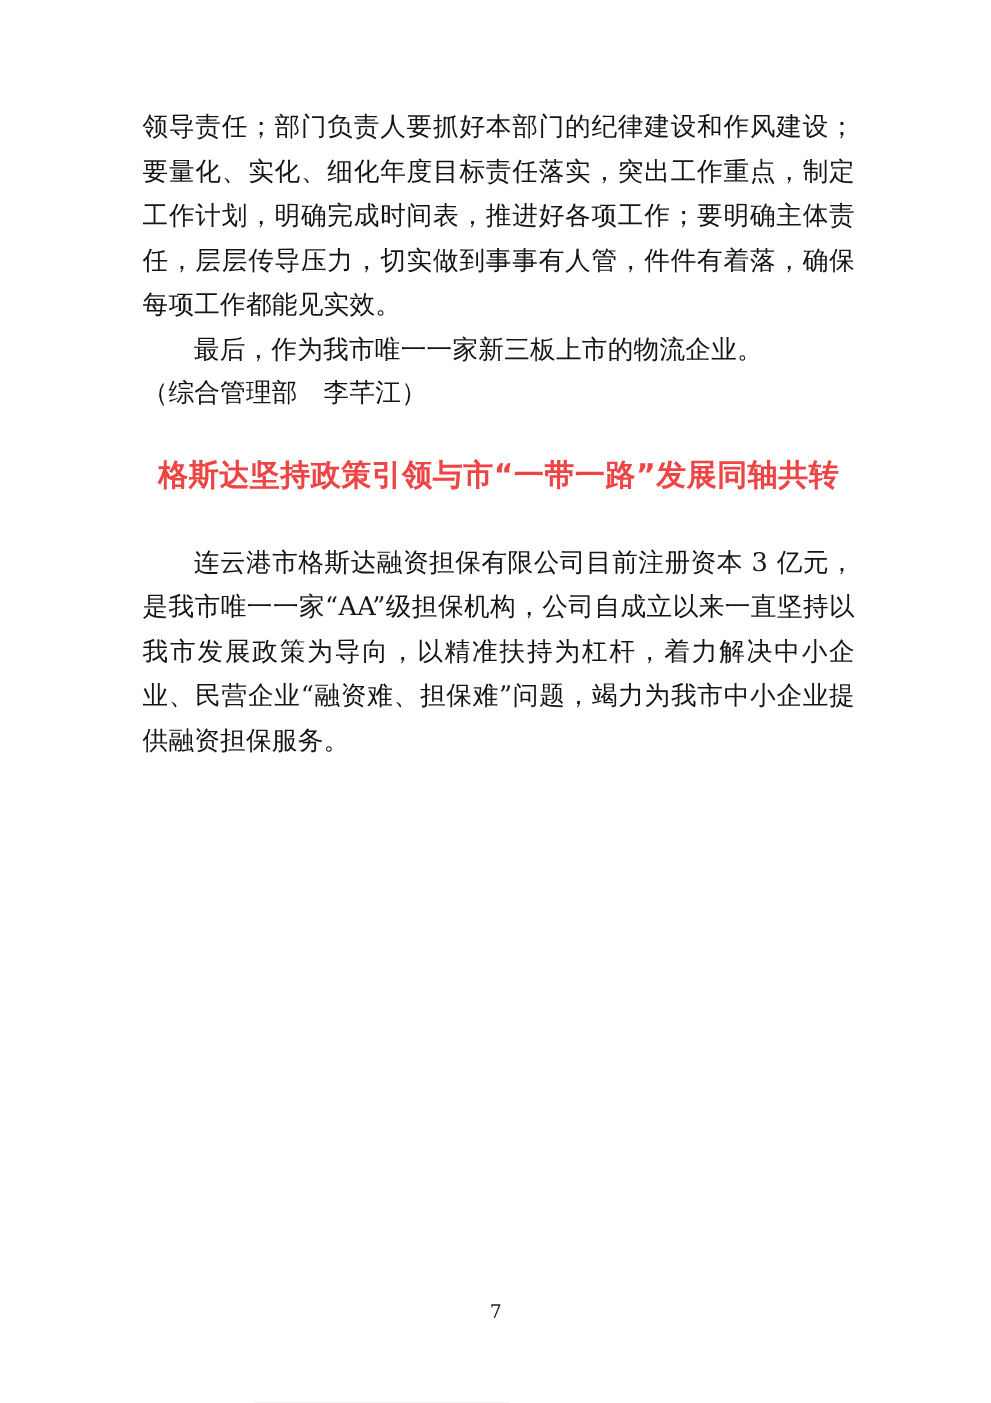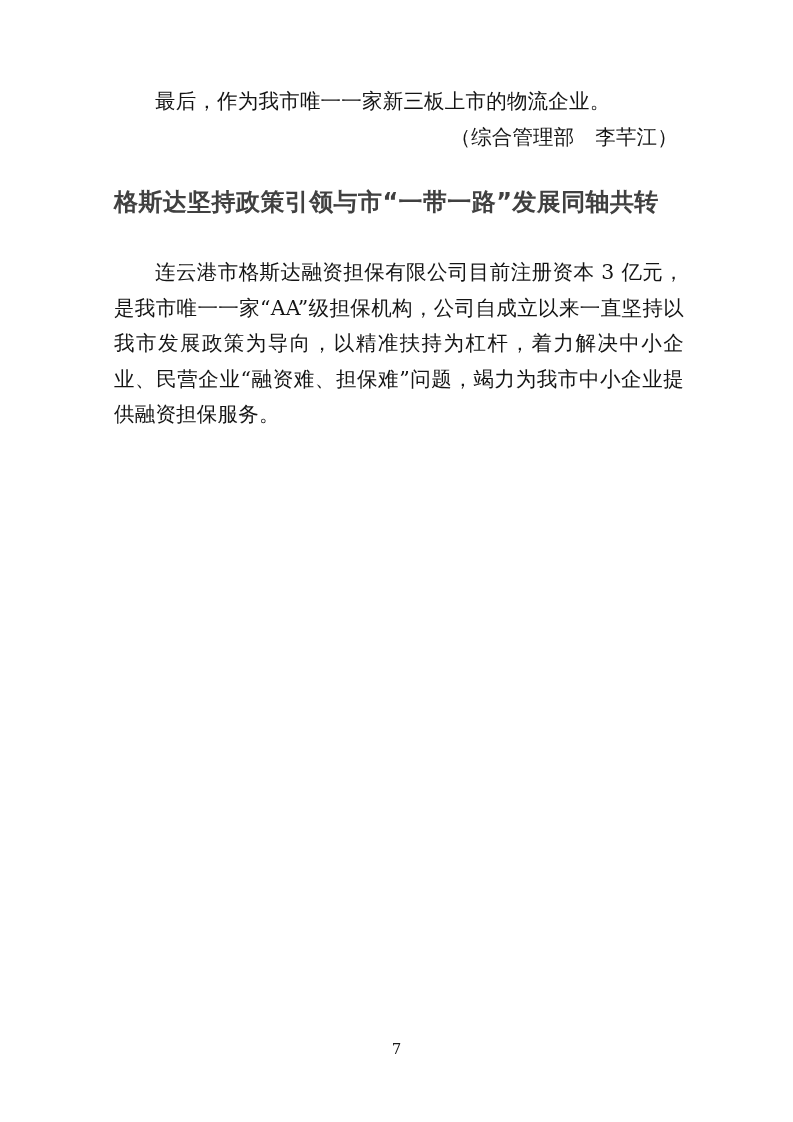--- a/index.html
+++ b/index.html
@@ -32,29 +32,29 @@
     text-align: justify;
     text-justify: inter-ideograph;
     color: #141414;
     margin: 0;
     text-indent: 0;
   }
   .para.indent {
     text-indent: 41px;
   }
   .para.right {
-    text-align: right;
     padding-right: 6px;
   }
   .heading {
     font-family: "DejaVu Sans", "Liberation Sans", sans-serif;
     font-weight: bold;
     font-size: 24px;
     line-height: 34px;
-    color: #404040;
+    color: #ef4444;
+    text-align: center;
     margin: 0;
     letter-spacing: 0.4px;
   }
   .gap-before-heading { height: 30px; }
   .gap-after-heading { height: 36px; }
   .page-number {
     position: absolute;
     left: 0;
     right: 0;
     top: 1040px;
@@ -63,20 +63,21 @@
     color: #1a1a1a;
     font-family: "DejaVu Serif", "Liberation Serif", serif;
   }
 </style>
 </head>
 <body>
 
 <div class="page">
   <div class="page-inner">
 
+    <p class="para">领导责任；部门负责人要抓好本部门的纪律建设和作风建设；要量化、实化、细化年度目标责任落实，突出工作重点，制定工作计划，明确完成时间表，推进好各项工作；要明确主体责任，层层传导压力，切实做到事事有人管，件件有着落，确保每项工作都能见实效。</p>
 
     <p class="para indent">最后，作为我市唯一一家新三板上市的物流企业。</p>
 
     <p class="para right">（综合管理部　李芊江）</p>
 
     <div class="gap-before-heading"></div>
 
     <h2 class="heading">格斯达坚持政策引领与市“一带一路”发展同轴共转</h2>
 
     <div class="gap-after-heading"></div>

